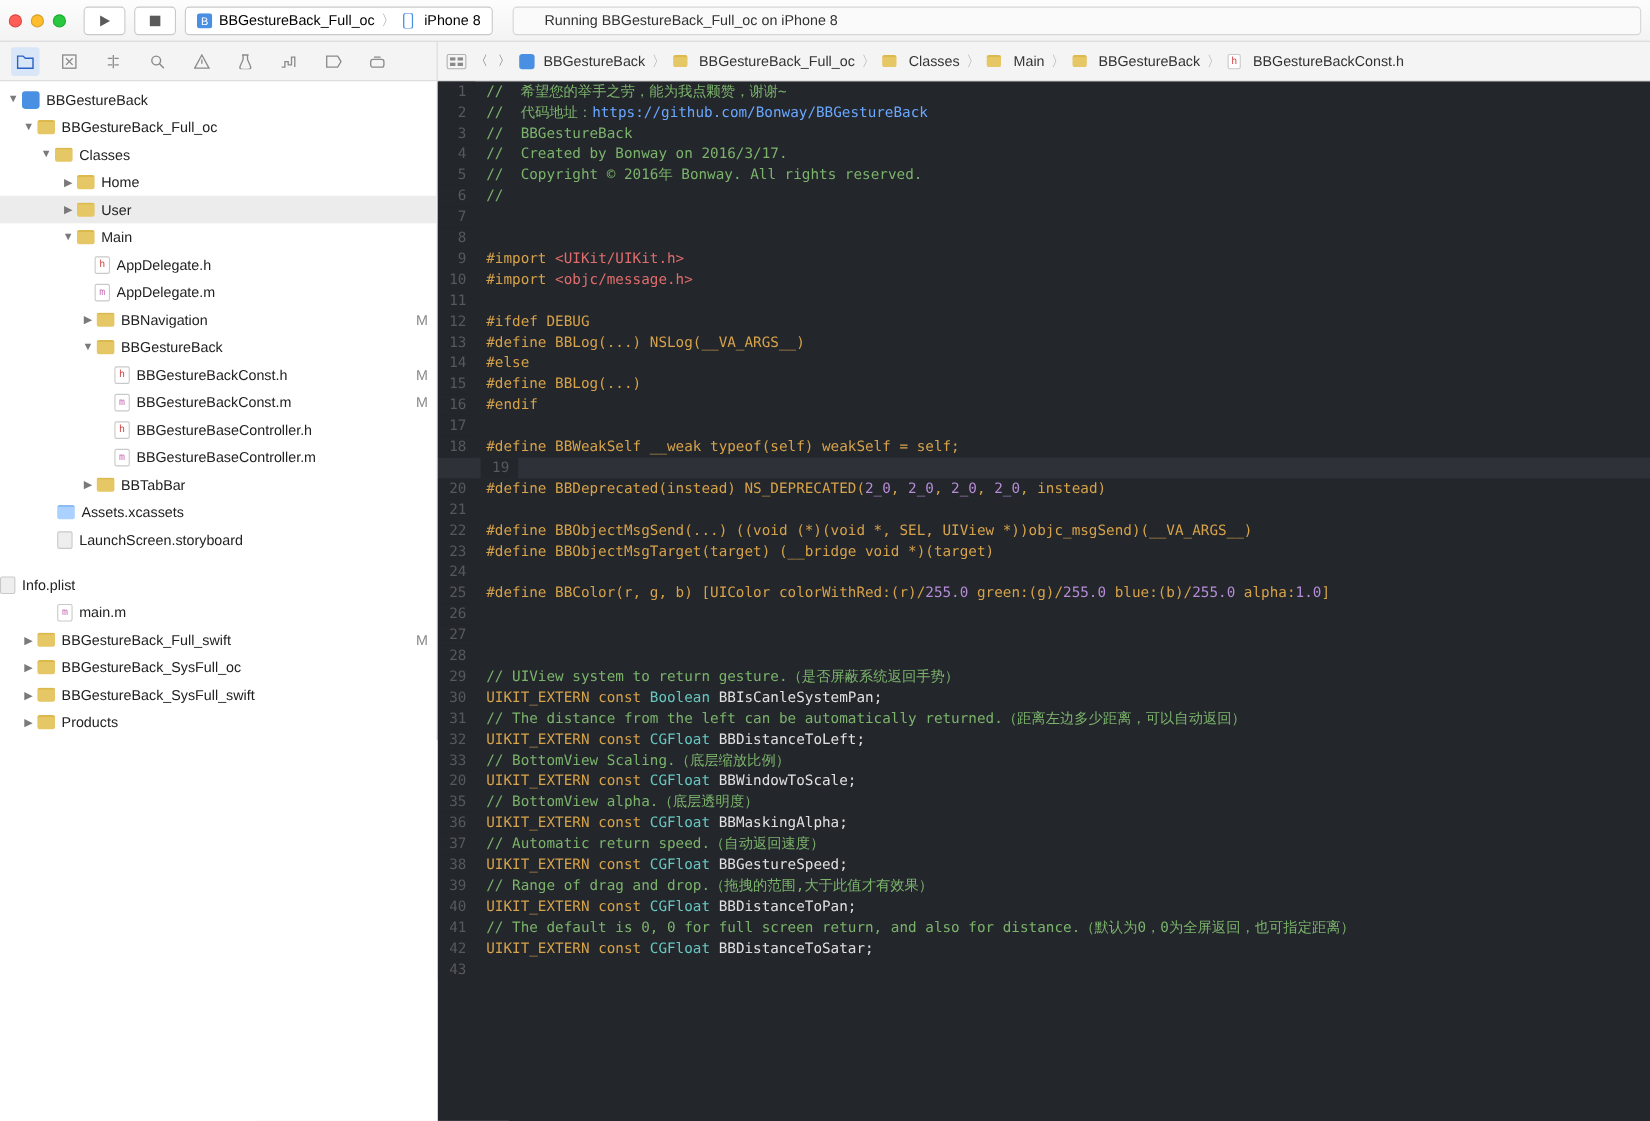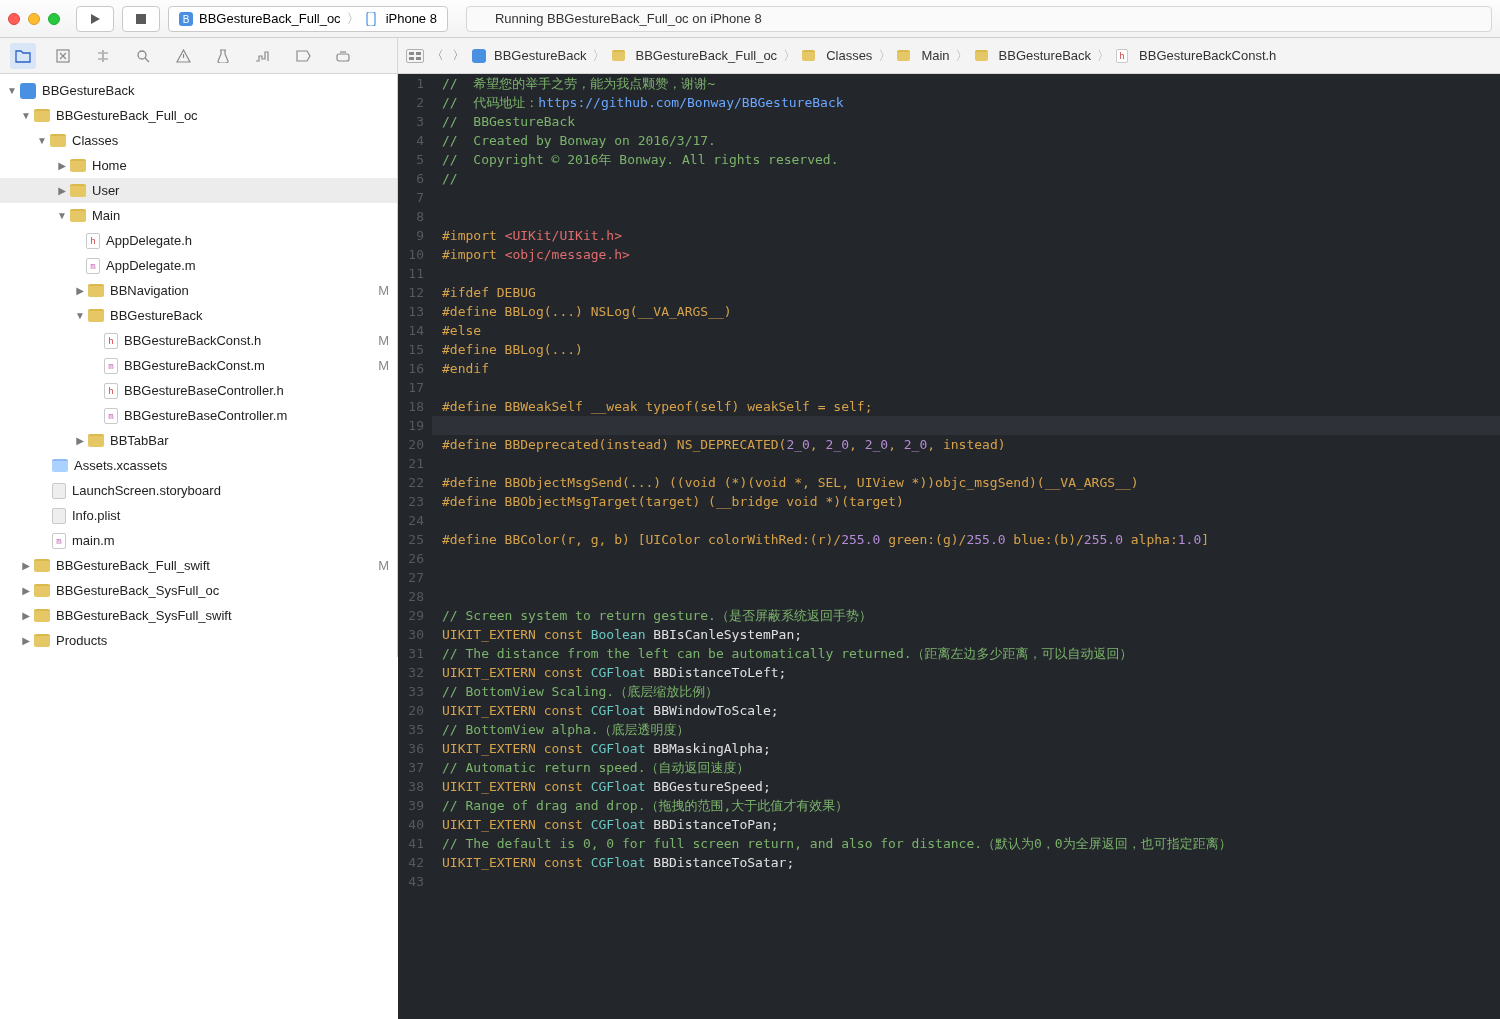--- a/index.html
+++ b/index.html
@@ -42,21 +42,21 @@
 
   .editor { flex: 1; display: flex; flex-direction: column; min-width: 0; }
   .jumpbar { height: 36px; background: #f4f4f4; border-bottom: 1px solid #d5d5d5; display: flex; align-items: center; gap: 6px; padding: 0 8px; color: #333; font-size: 13px; white-space: nowrap; overflow: hidden; }
   .jumpbar .crumb { display: flex; align-items: center; gap: 5px; }
   .jumpbar .chev { color: #aaa; }
   .jb-icon { width:15px; height:15px; display:inline-flex; align-items:center; justify-content:center; font-size:12px; color:#6a6a6a; }
   .jb-icon.box { border:1px solid #b0b0b0; border-radius:2px; width:18px; height:14px; }
 
   .code { flex: 1; background: #23262b; overflow: auto; font-family: Menlo, Consolas, monospace; font-size: 13px; line-height: 19px; }
   .code-row { display: flex; }
-  .code-row.hl { background: #2e3238; }
+  .code-row.hl { background: #2e3238; padding-left: 39px; }
   .gutter { width: 34px; text-align: right; padding-right: 8px; color: #56595e; user-select: none; background:#23262b; }
   .code-text { flex: 1; padding-left: 10px; white-space: pre; color: #d6d6d6; }
   .c-comment { color: #7bb36b; }
   .c-url { color: #6aa7ff; }
   .c-keyword { color: #d6a24a; }
   .c-import { color: #e06d6d; }
   .c-macro { color: #d6a24a; }
   .c-type { color: #68c7c1; }
   .c-num { color: #b58cd6; }
   .c-ident { color: #e0e0e0; }
@@ -234,21 +234,21 @@
           <span class="tree-label">BBTabBar</span>
         </div>
         <div class="tree-row" style="padding-left:52px;">
           <span class="folder-icon blue"></span>
           <span class="tree-label">Assets.xcassets</span>
         </div>
         <div class="tree-row" style="padding-left:52px;justify-content:center;">
           <span class="file-icon sb"></span>
           <span class="tree-label">LaunchScreen.storyboard</span>
         </div>
-        <div class="tree-row" style="padding-left:52px;">
+        <div class="tree-row" style="margin-top:16px;">
           <span class="file-icon plist"></span>
           <span class="tree-label">Info.plist</span>
         </div>
         <div class="tree-row" style="padding-left:52px;">
           <span class="file-icon m">m</span>
           <span class="tree-label">main.m</span>
         </div>
         <div class="tree-row" style="padding-left:20px;">
           <span class="disclosure">▶</span>
           <span class="folder-icon"></span>
@@ -424,21 +424,21 @@
         <div class="code-row">
             <div class="gutter">27</div>
             <div class="code-text"> </div>
           </div>
         <div class="code-row">
             <div class="gutter">28</div>
             <div class="code-text"> </div>
           </div>
         <div class="code-row">
             <div class="gutter">29</div>
-            <div class="code-text"><span class="c-comment">// Screen system to return gesture.（是否屏蔽系统返回手势）</span></div>
+            <div class="code-text"><span class="c-comment">// UIView system to return gesture.（是否屏蔽系统返回手势）</span></div>
           </div>
         <div class="code-row">
             <div class="gutter">30</div>
             <div class="code-text"><span class="c-keyword">UIKIT_EXTERN</span> <span class="c-keyword">const</span> <span class="c-type">Boolean</span> <span class="c-ident">BBIsCanleSystemPan;</span></div>
           </div>
         <div class="code-row">
             <div class="gutter">31</div>
             <div class="code-text"><span class="c-comment">// The distance from the left can be automatically returned.（距离左边多少距离，可以自动返回）</span></div>
           </div>
         <div class="code-row">

